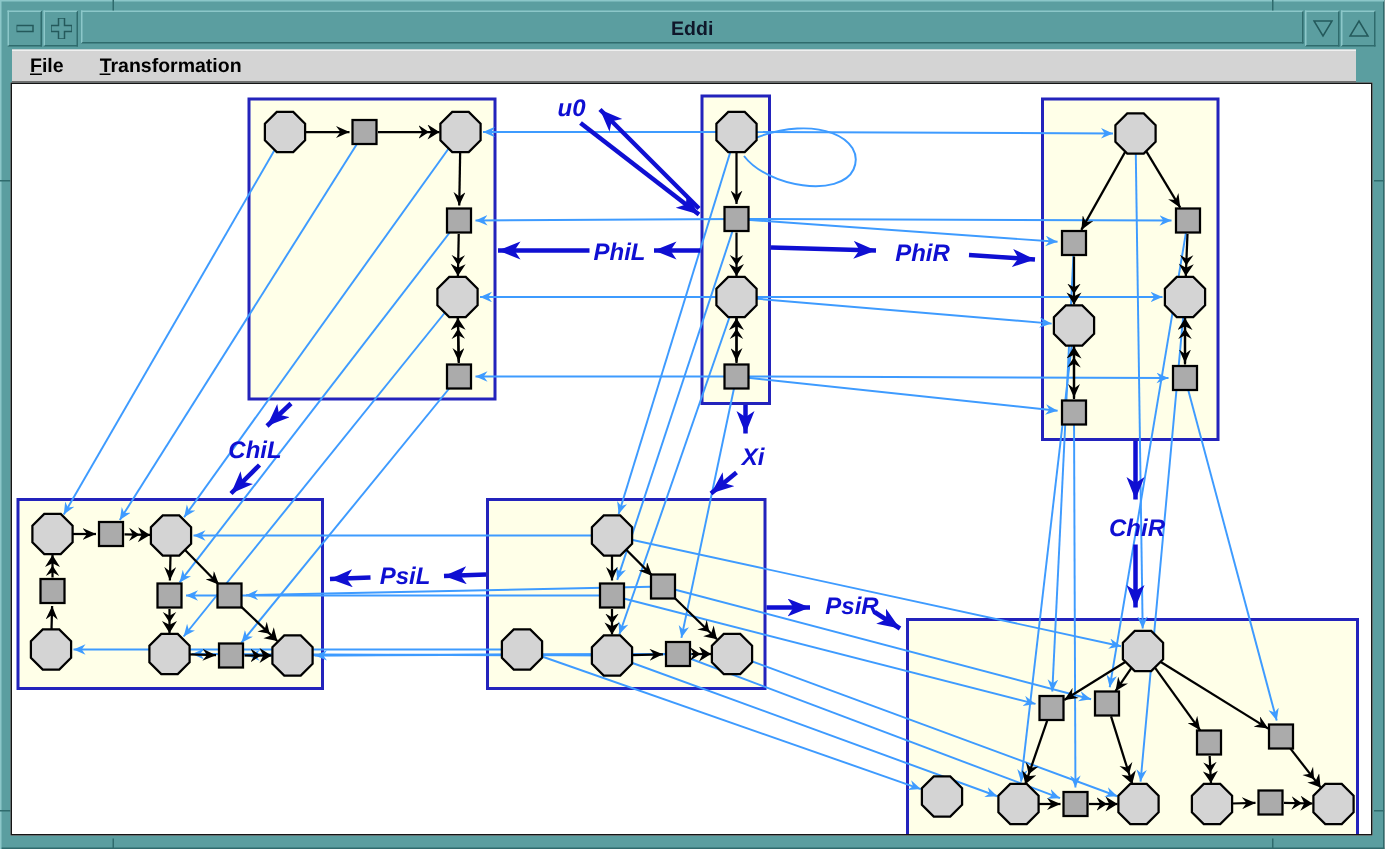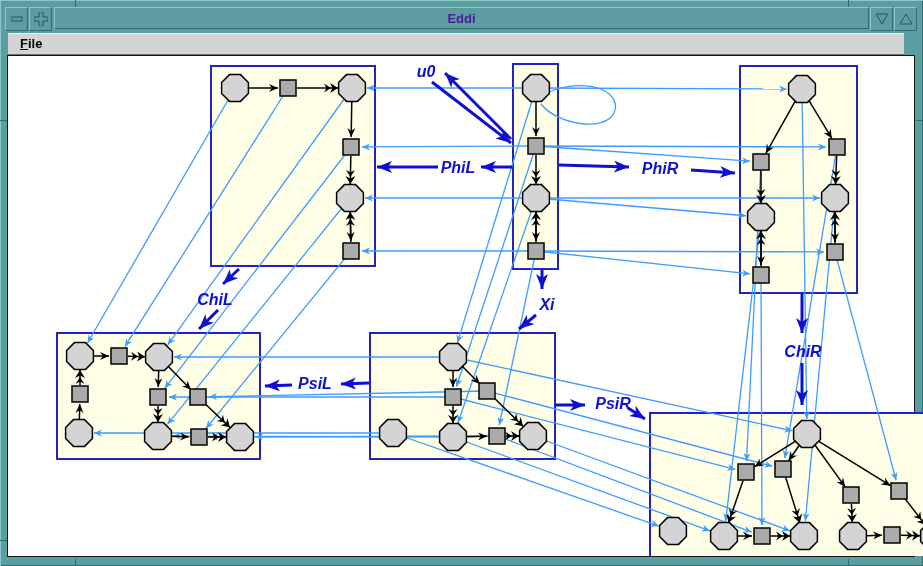--- a/index.html
+++ b/index.html
@@ -7,28 +7,28 @@
        font-family:"Liberation Sans",sans-serif;
        box-shadow:inset 0 1px 0 #8CC7C9, inset 1px 0 0 #8CC7C9, inset -1px 0 0 #2F6B6D, inset 0 -1px 0 #2F6B6D;}
   .titlebar{position:absolute;left:5px;top:7px;right:5px;height:22px;display:flex;}
   .tbtn{width:21px;height:22px;background:#5B9EA0;flex:0 0 auto;margin-right:1px;
         border-top:1px solid #8CC7C9;border-left:1px solid #8CC7C9;
         border-bottom:1px solid #2F6B6D;border-right:1px solid #2F6B6D;
         display:flex;align-items:center;justify-content:center;}
   .title-area{flex:1;margin-left:1px;margin-right:1px;background:#5B9EA0;
         border-top:1px solid #8CC7C9;border-left:1px solid #8CC7C9;
         border-bottom:1px solid #2F6B6D;border-right:1px solid #2F6B6D;
-        text-align:center;line-height:21px;font-weight:bold;font-size:13px;color:#4c1d95;}
+        text-align:center;line-height:21px;font-weight:bold;font-size:13px;color:#0f172a;}
   .menubar{position:absolute;left:8px;top:33px;width:896px;height:22px;background:#D4D4D4;
         border-top:1px solid #F0F0F0;border-bottom:1px solid #6F6F6F;box-sizing:border-box;
         display:flex;align-items:center;}
   .menu-item{font-weight:bold;font-size:13px;color:#000;padding:0 12px;height:20px;line-height:20px;}
   .menu-item .mn{text-decoration:underline;}
   .canvas{position:absolute;left:7px;top:55px;width:908px;height:502px;background:#FFFFFF;
-        border:1px solid #151515;box-sizing:border-box;padding-left:45px;}
+        border:1px solid #151515;box-sizing:border-box;}
   .canvas svg{display:block;}
   .tick-h{position:absolute;width:1px;height:7px;background:#2F6B6D;}
   .tick-v{position:absolute;width:7px;height:1px;background:#2F6B6D;}
   svg text.morph{font-family:"Liberation Sans",sans-serif;font-style:italic;font-weight:bold;font-size:16px;}
 </style>
 </head>
 <body>
 
 <div class="win">
 
@@ -60,20 +60,21 @@
   <div class="tick-h" style="left:848px;top:0;"></div>
   <div class="tick-h" style="left:75px;bottom:0;"></div>
   <div class="tick-h" style="left:848px;bottom:0;"></div>
   <div class="tick-v" style="left:0;top:120px;"></div>
   <div class="tick-v" style="left:0;top:540px;"></div>
   <div class="tick-v" style="right:0;top:120px;"></div>
   <div class="tick-v" style="right:0;top:540px;"></div>
 
   <div class="menubar">
     <div class="menu-item"><span class="mn">F</span>ile</div>
+    <div class="menu-item"><span class="mn">T</span>ransformation</div>
   </div>
 
   <div class="canvas">
     <svg width="906" height="500" viewBox="8 55 906 500" xmlns="http://www.w3.org/2000/svg">
       <defs>
         <marker id="mBlue" markerUnits="userSpaceOnUse" markerWidth="16" markerHeight="13" refX="15" refY="6" orient="auto">
           <path d="M0,0 L15,6 L0,12 L4,6 z" fill="#0F0FD2"></path>
         </marker>
         <marker id="mCyan" markerUnits="userSpaceOnUse" markerWidth="9" markerHeight="8" refX="8" refY="3.5" orient="auto">
           <path d="M0,0 L8,3.5 L0,7 L2.5,3.5 z" fill="#3E9BFF"></path>

